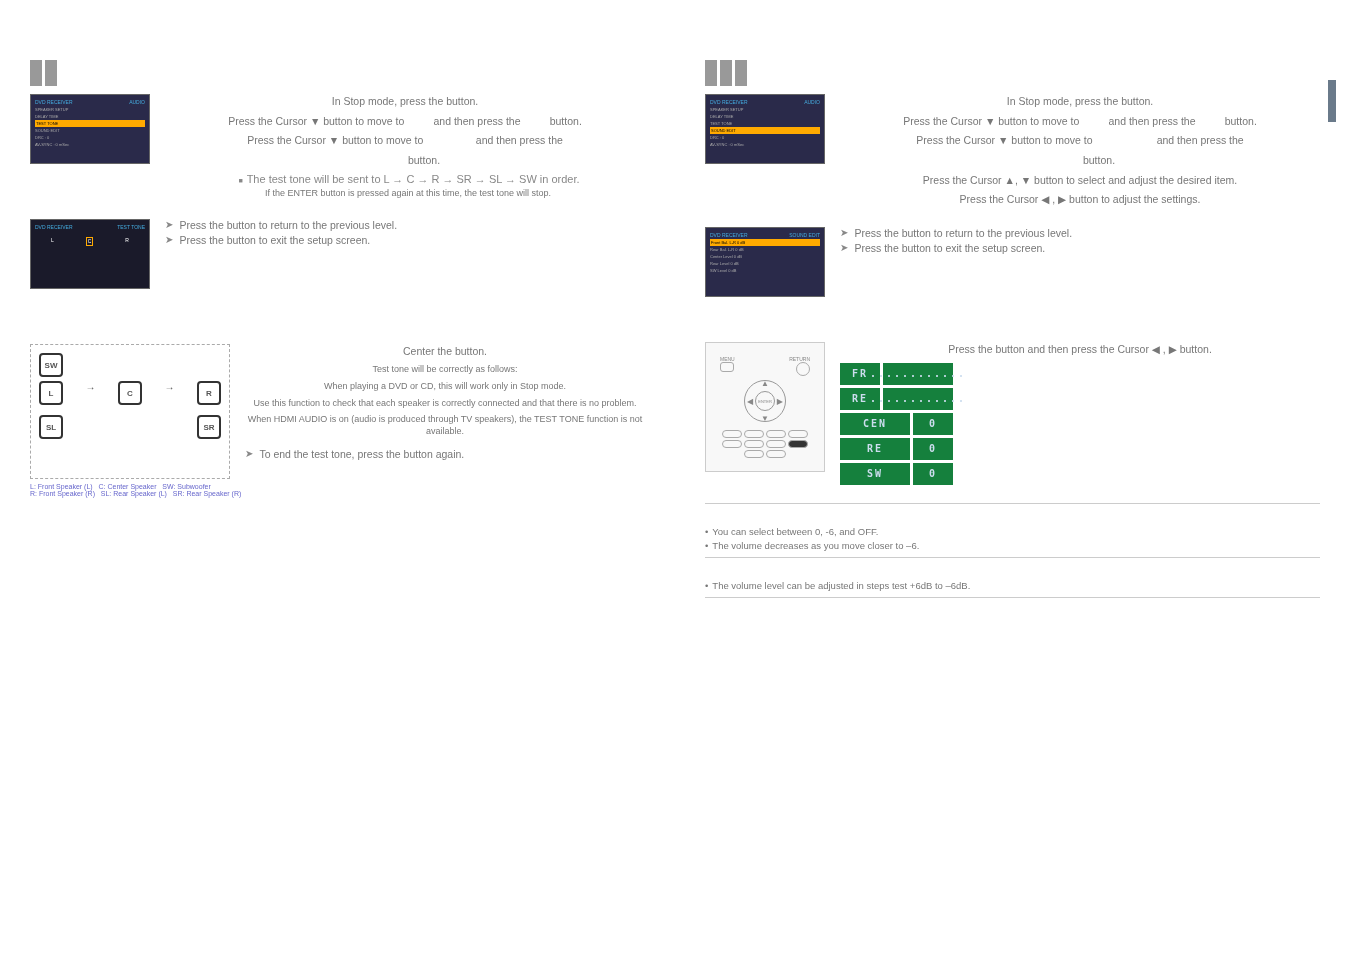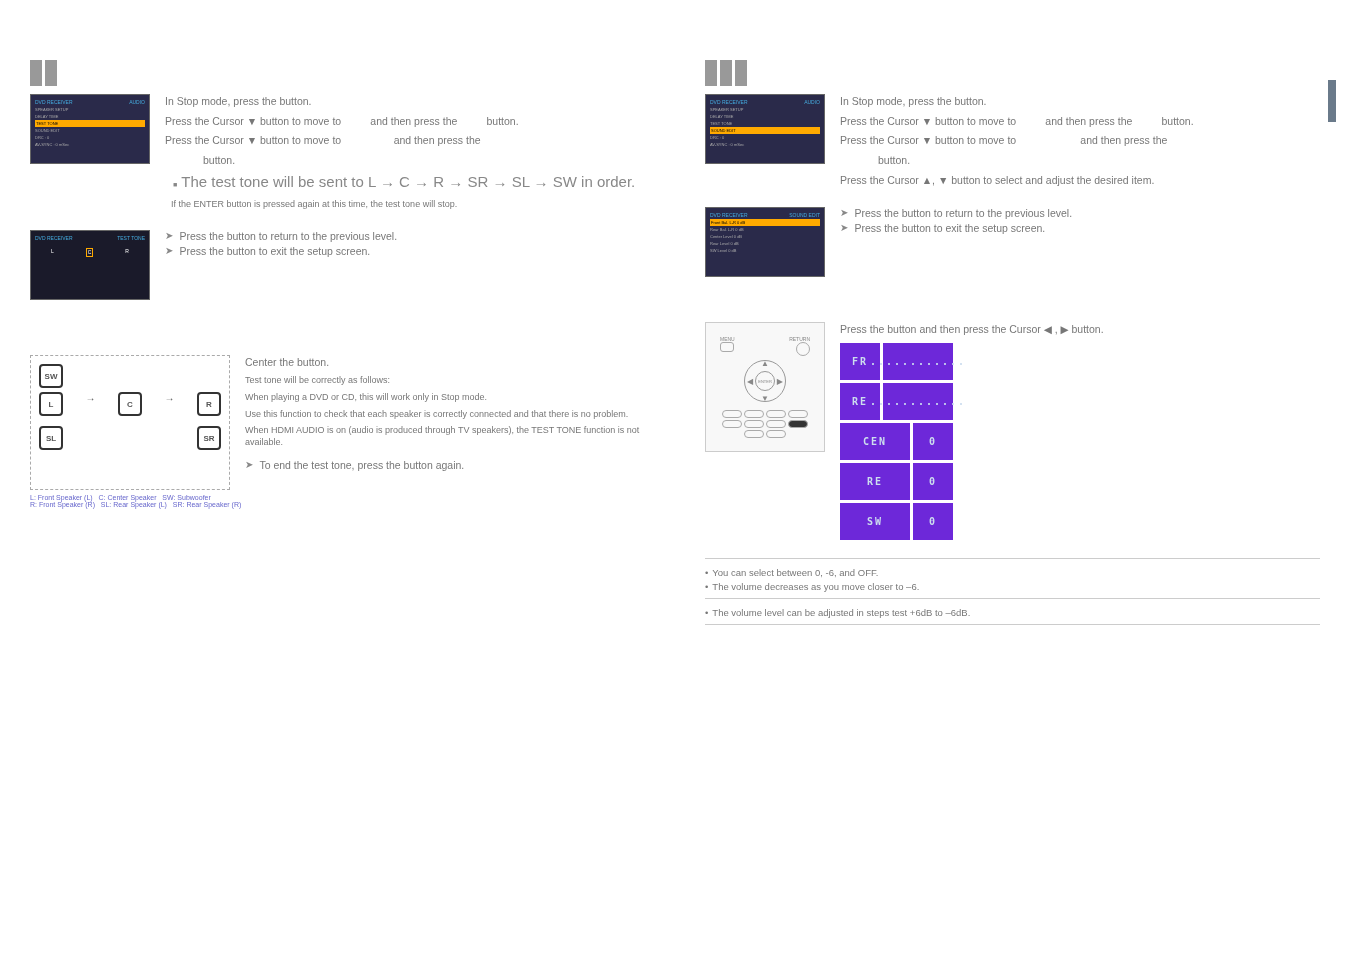--- a/index.html
+++ b/index.html
@@ -21,24 +21,24 @@
     .screenshot-box {
       width: 120px; height: 70px; background: #2a2a4a;
       border: 1px solid #666; flex-shrink: 0; margin-right: 15px;
       font-size: 5px; color: #fff; padding: 4px; line-height: 7px;
       position: relative;
     }
     .screenshot-box.dark { background: #1a1a2a; }
     .screenshot-title { color: #4ad; font-size: 5px; }
     .screenshot-item { color: #aaa; font-size: 4px; }
     .screenshot-item.hl { background: #fa0; color: #000; padding: 0 1px; }
-    .step-list { flex: 1; }
+    .step-list { flex: 1; text-align: center; }
     .step { font-size: 10.5px; color: #777; margin-bottom: 5px; line-height: 1.4; }
     .step-indent { padding-left: 38px; }
-    .bullet-note { font-size: 15px; color: #888; margin-left: 8px; margin-bottom: 9px; }
+    .bullet-note { font-size: 11px; color: #888; margin-left: 8px; margin-bottom: 3px; }
     .bullet-note::before { content: "■"; font-size: 7px; margin-right: 4px; color: #888; }
     .note-row { display: flex; align-items: flex-start; margin-bottom: 3px; }
     .chevron { margin-right: 6px; color: #888; }
     .note-text { font-size: 10.5px; color: #777; }
     .diagram-box {
       width: 200px; height: 135px; border: 1px dashed #aaa;
       padding: 8px; position: relative; flex-shrink: 0; margin-right: 15px;
     }
     .spk-icon { width: 24px; height: 24px; border: 2px solid #333; border-radius: 4px; display: inline-flex; align-items: center; justify-content: center; font-size: 8px; font-weight: bold; background: #fff; }
     .spk-row { display: flex; justify-content: space-between; margin-bottom: 4px; }
@@ -51,24 +51,24 @@
       justify-content: center; font-size: 6px; color: #888;
     }
     .remote-circle { width: 42px; height: 42px; border-radius: 50%; border: 1px solid #999; display: flex; align-items: center; justify-content: center; position: relative; margin: 4px 0; }
     .remote-center { width: 20px; height: 20px; border-radius: 50%; border: 1px solid #999; display: flex; align-items: center; justify-content: center; font-size: 4px; }
     .remote-arrow { position: absolute; font-size: 8px; color: #888; }
     .remote-top-labels { display: flex; justify-content: space-between; width: 90px; font-size: 5px; }
     .remote-buttons { display: flex; flex-wrap: wrap; width: 100px; gap: 2px; justify-content: center; margin-top: 4px; }
     .remote-btn { width: 20px; height: 8px; border: 1px solid #aaa; border-radius: 4px; font-size: 3px; text-align: center; }
     .display-grid { margin-top: 6px; }
     .disp-row { display: flex; gap: 3px; margin-bottom: 3px; }
-    .disp-cell { width: 70px; height: 37px; background: #6d28d9; color: #cde; font-size: 10px; font-weight: bold; display: flex; align-items: center; justify-content: center; letter-spacing: 2px; font-family: monospace; }
+    .disp-cell { width: 70px; height: 22px; background: #15803d; color: #cde; font-size: 10px; font-weight: bold; display: flex; align-items: center; justify-content: center; letter-spacing: 2px; font-family: monospace; }
     .disp-cell.small { width: 40px; }
     .info-block { margin-top: 15px; font-size: 9.5px; color: #777; }
-    .info-sub { border-top: 1px solid #ccc; padding-top: 8px; margin-top: 6px; }
+    .info-sub { border-top: 1px solid #ccc; padding-top: 22px; margin-top: 6px; }
     .info-line { margin-bottom: 3px; }
     .info-line::before { content: "•"; margin-right: 4px; }
     .side-tab { position: absolute; right: 14px; top: 80px; width: 8px; height: 42px; background: #6a7a8a; }
   </style>
 </head>
 <body>
 
 <div class="page-container">
 
   <div class="page">
@@ -210,20 +210,21 @@
           &nbsp;&nbsp;&nbsp;&nbsp;&nbsp;&nbsp;&nbsp;&nbsp;
           <span>button.</span>
         </div>
         <div class="step">
           <span>Press the Cursor ▼ button to move to</span>
           &nbsp;&nbsp;&nbsp;&nbsp;&nbsp;&nbsp;&nbsp;&nbsp;&nbsp;&nbsp;&nbsp;&nbsp;&nbsp;&nbsp;&nbsp;&nbsp;&nbsp;&nbsp;&nbsp;&nbsp;
           <span>and then press the</span>
         </div>
         <div class="step step-indent">button.</div>
         <div class="step">Press the Cursor ▲, ▼ button to select and adjust the desired item.</div>
+        <div class="step">Press the Cursor ◀ , ▶ button to adjust the settings.</div>
       </div>
     </div>
 
     <div class="content-row">
       <div class="screenshot-box">
         <div style="display:flex;justify-content:space-between;">
           <span class="screenshot-title">DVD RECEIVER</span>
           <span class="screenshot-title">SOUND EDIT</span>
         </div>
         <div class="screenshot-item hl">Front Bal.  L-R   0 dB</div>

